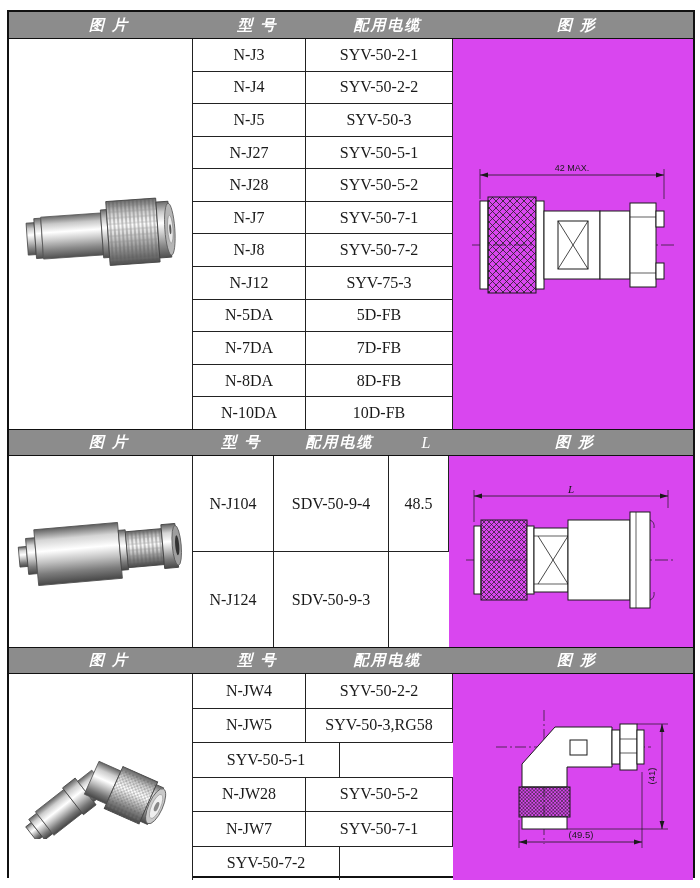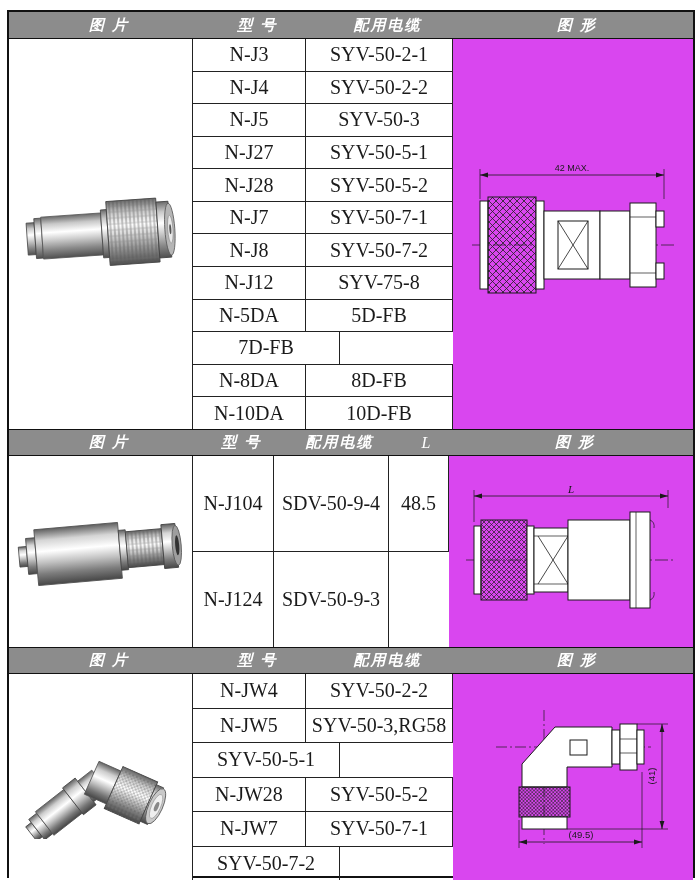--- a/index.html
+++ b/index.html
@@ -27,21 +27,21 @@
   .sec-body { display:flex; flex:1; min-height:0; }
   .photo-cell {
     width:184px; flex:0 0 184px; border-right:1px solid var(--border,#222);
     display:flex; align-items:center; justify-content:center; background:#fff;
   }
   .mid { display:flex; flex-direction:column; flex:0 0 auto; }
   .mid-row { display:flex; flex:1; border-bottom:1px solid var(--border,#222); }
   .mid-row:last-child { border-bottom:none; }
   .cell {
     display:flex; align-items:center; justify-content:center;
-    font-size:20px; border-right:1px solid var(--border,#222); white-space:nowrap;
+    font-size:16px; border-right:1px solid var(--border,#222); white-space:nowrap;
   }
   
   .c-model { width:113px; } .c-cable { width:147px; }
   
   .c-model2 { width:81px; } .c-cable2 { width:115px; } .c-l2 { width:60px; }
   .diagram-cell { flex:1; display:flex; align-items:center; justify-content:center; background:#d946ef; }
   
   .hw-photo { width:184px; } .hw-model { width:113px; } .hw-cable { width:147px; } .hw-diag { flex:1; }
   .hw-model2 { width:81px; } .hw-cable2 { width:115px; } .hw-l2 { width:60px; font-family:"Liberation Serif",serif; font-weight:normal; font-size:16px; }
   .s1 { height:417px; flex:0 0 417px; }
@@ -126,29 +126,30 @@
             </div>
 
             <div class="mid-row">
               <div class="cell c-model">N-J8</div>
               <div class="cell c-cable">SYV-50-7-2</div>
             </div>
 
 
             <div class="mid-row">
               <div class="cell c-model">N-J12</div>
-              <div class="cell c-cable">SYV-75-8</div>
+              <div class="cell c-cable">SYV-75-3</div>
             </div>
 
             <div class="mid-row">
               <div class="cell c-model">N-5DA</div>
               <div class="cell c-cable">5D-FB</div>
             </div>
 
             <div class="mid-row">
+              <div class="cell c-model">N-7DA</div>
               <div class="cell c-cable">7D-FB</div>
             </div>
 
             <div class="mid-row">
               <div class="cell c-model">N-8DA</div>
               <div class="cell c-cable">8D-FB</div>
             </div>
 
             <div class="mid-row">
               <div class="cell c-model">N-10DA</div>

